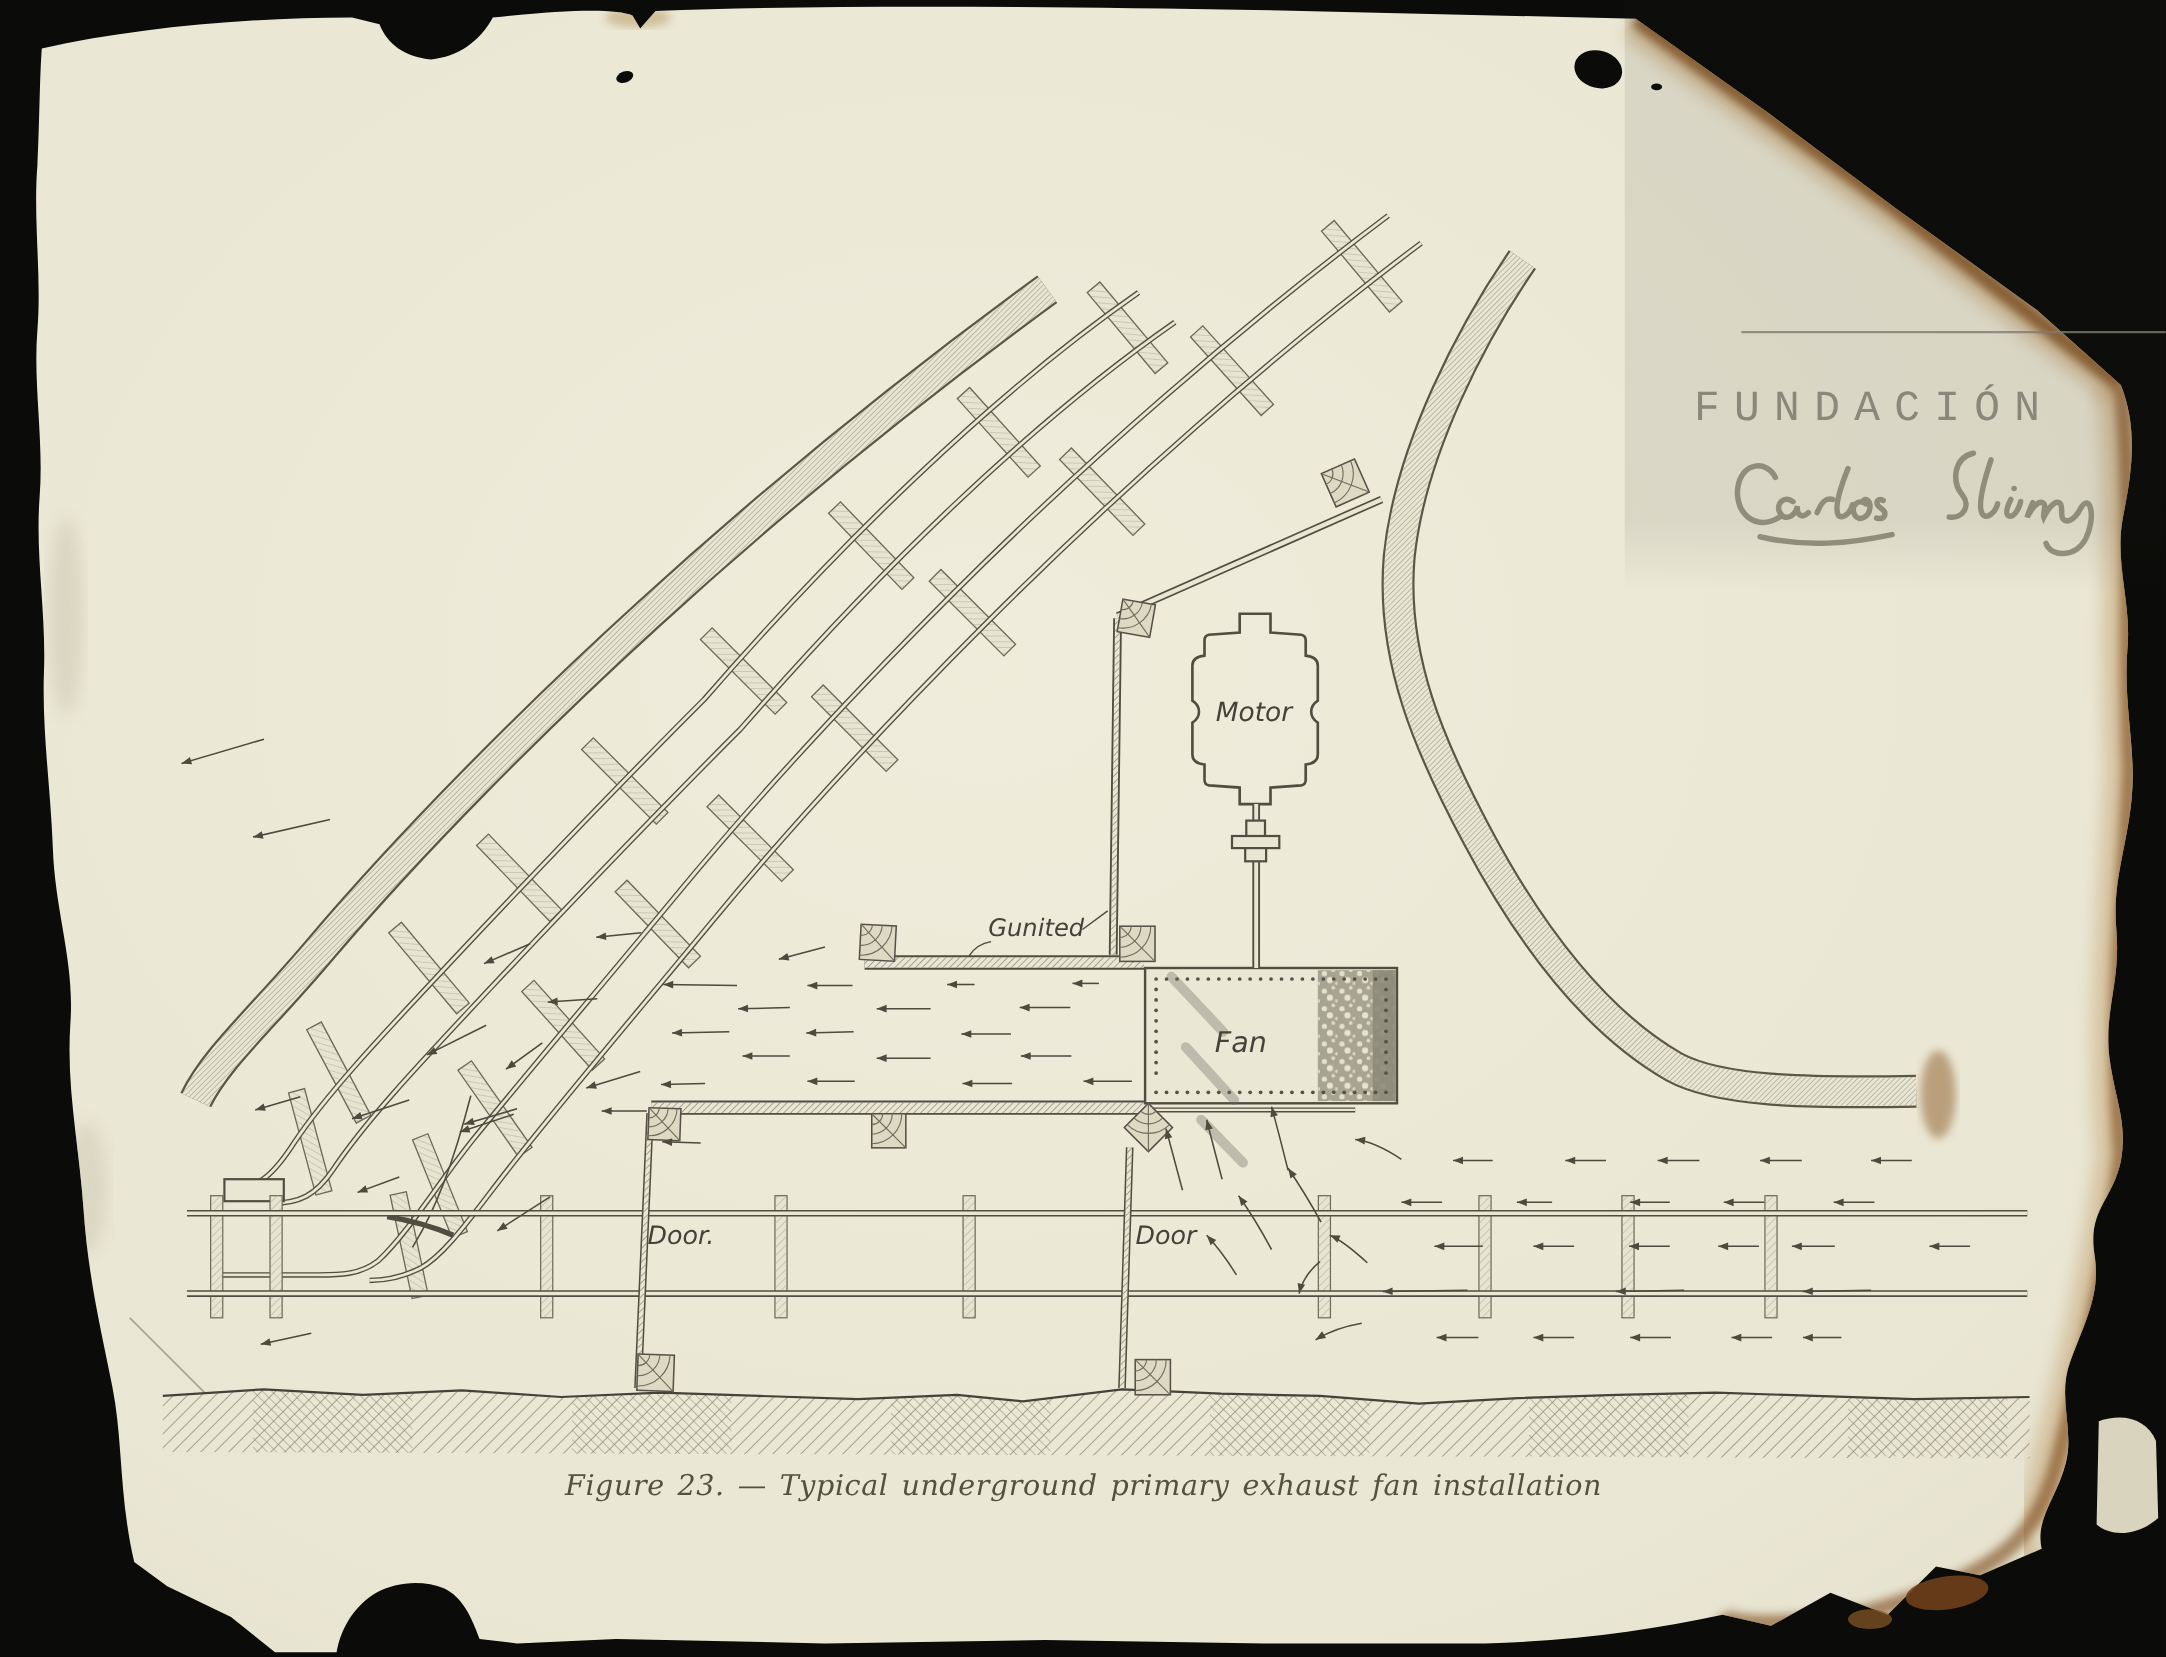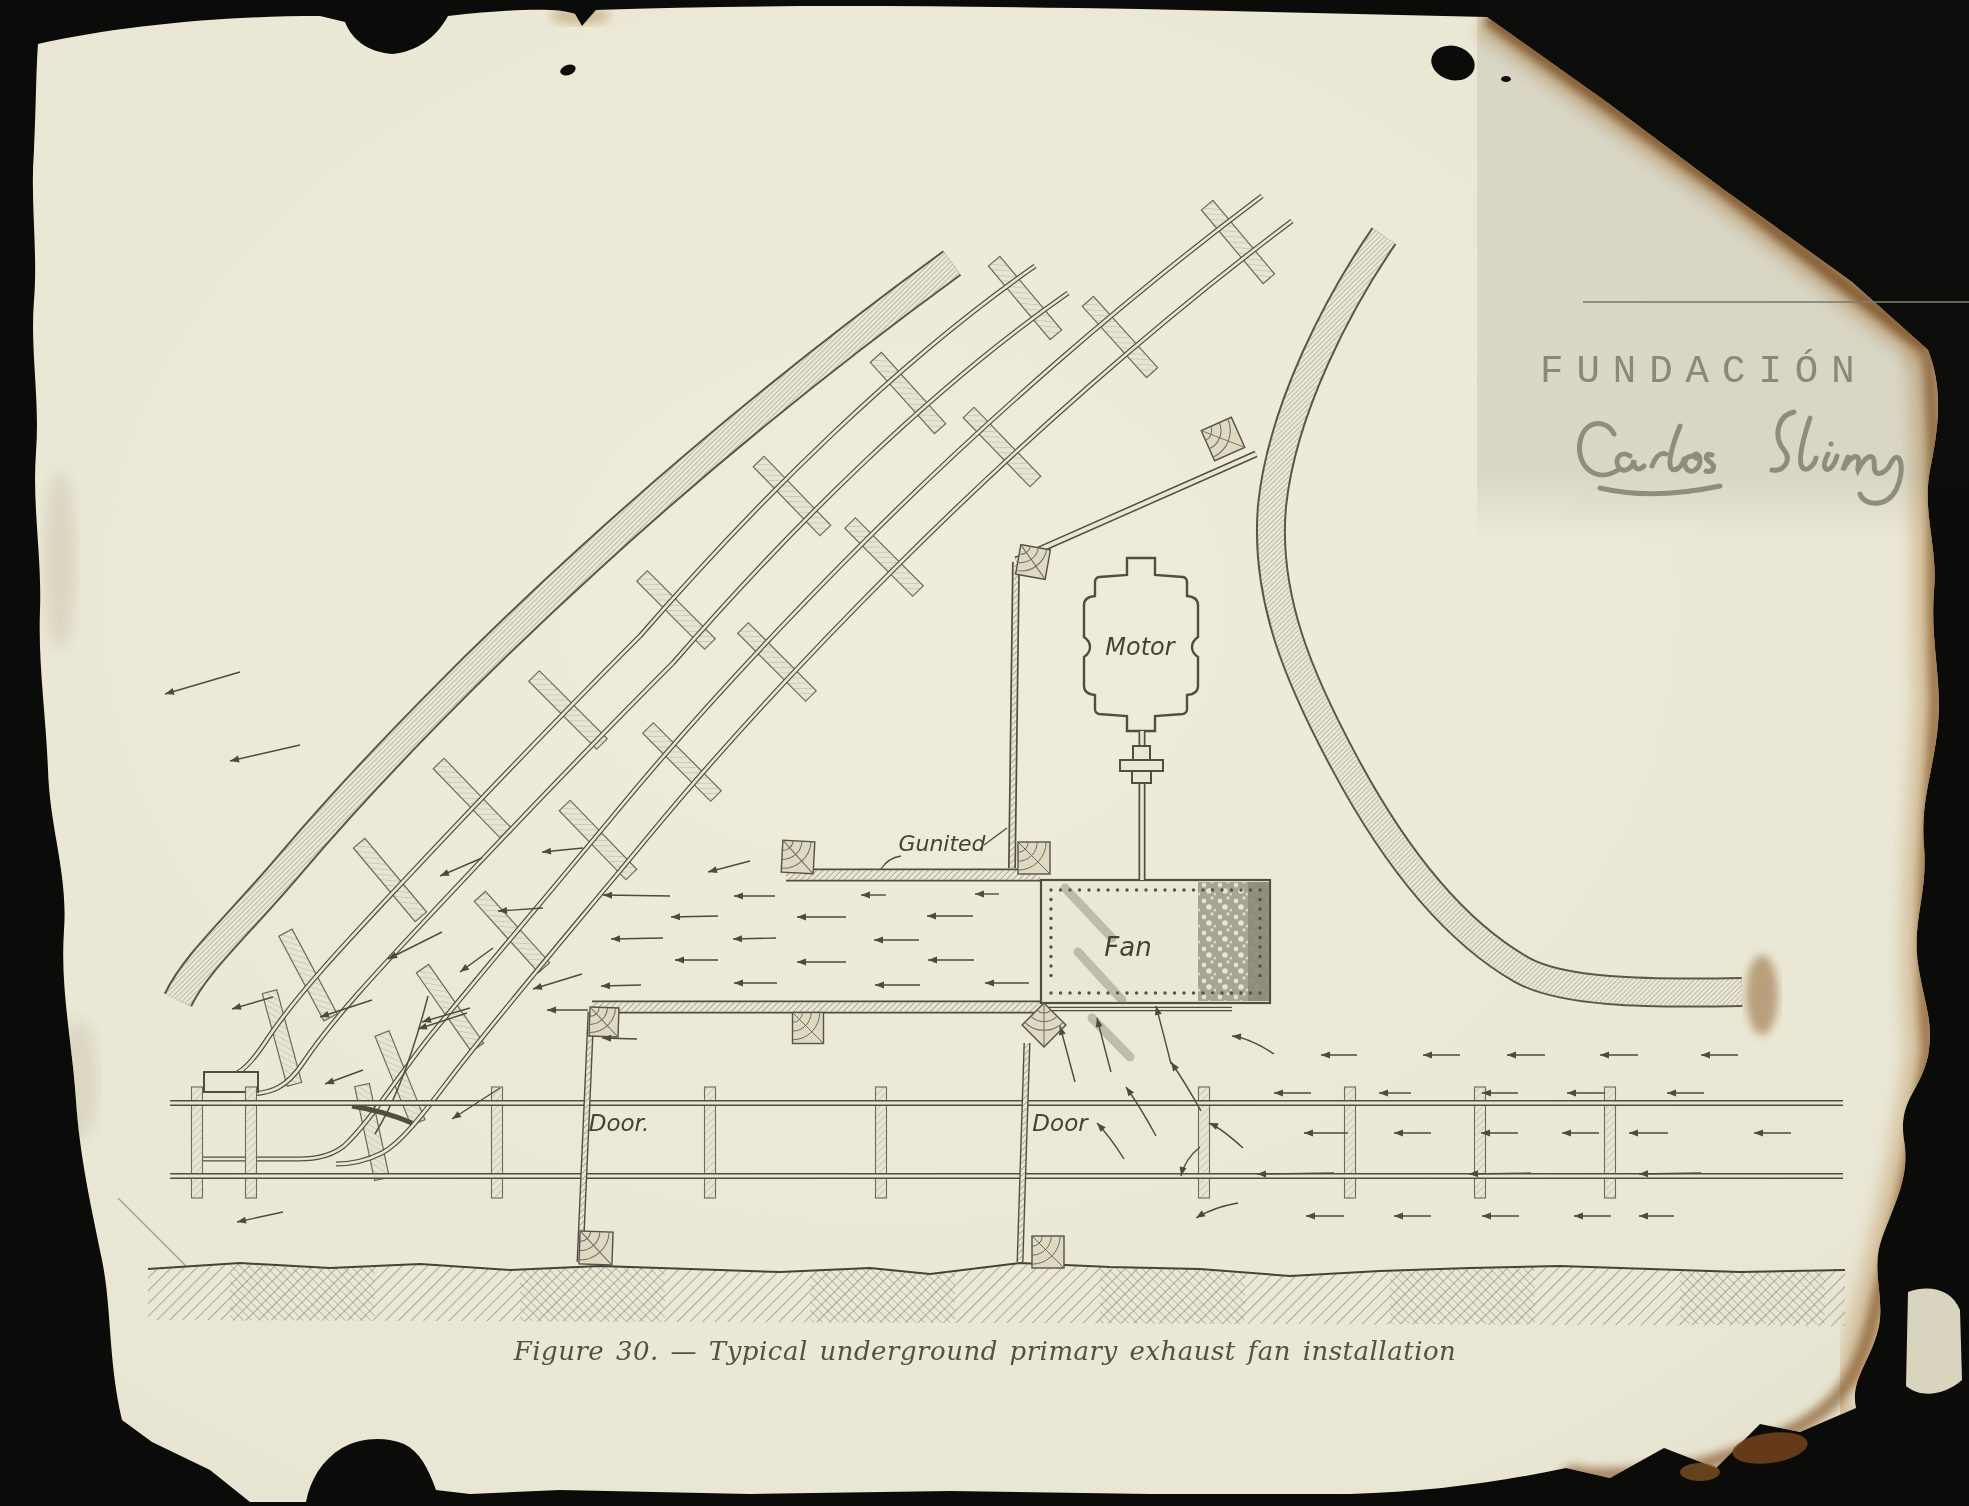--- a/index.html
+++ b/index.html
@@ -624,15 +624,15 @@
     <path d="M222,8 C204,12 202,34 212,46 C220,56 212,68 200,66
              M238,14 C230,38 226,56 230,63 C234,69 242,62 244,54
              M256,50 C252,58 251,63 254,65 C258,67 263,60 265,52
              M276,53 C273,60 271,65 271,66 C275,58 281,51 285,53 C289,55 285,63 286,66
              C290,58 296,51 300,53 C304,55 301,63 303,67 C306,72 314,69 319,59
              C328,42 334,66 324,86 C314,104 292,102 288,90"></path>
     <circle cx="259" cy="40" r="2.5" fill="#83806e" stroke="none"></circle>
   </g>
 </svg>
 
-<div id="caption">Figure 30. — Typical underground primary exhaust fan installation</div>
+<div id="caption">Figure 23. — Typical underground primary exhaust fan installation</div>
 
 </div>
 
 </body></html>

